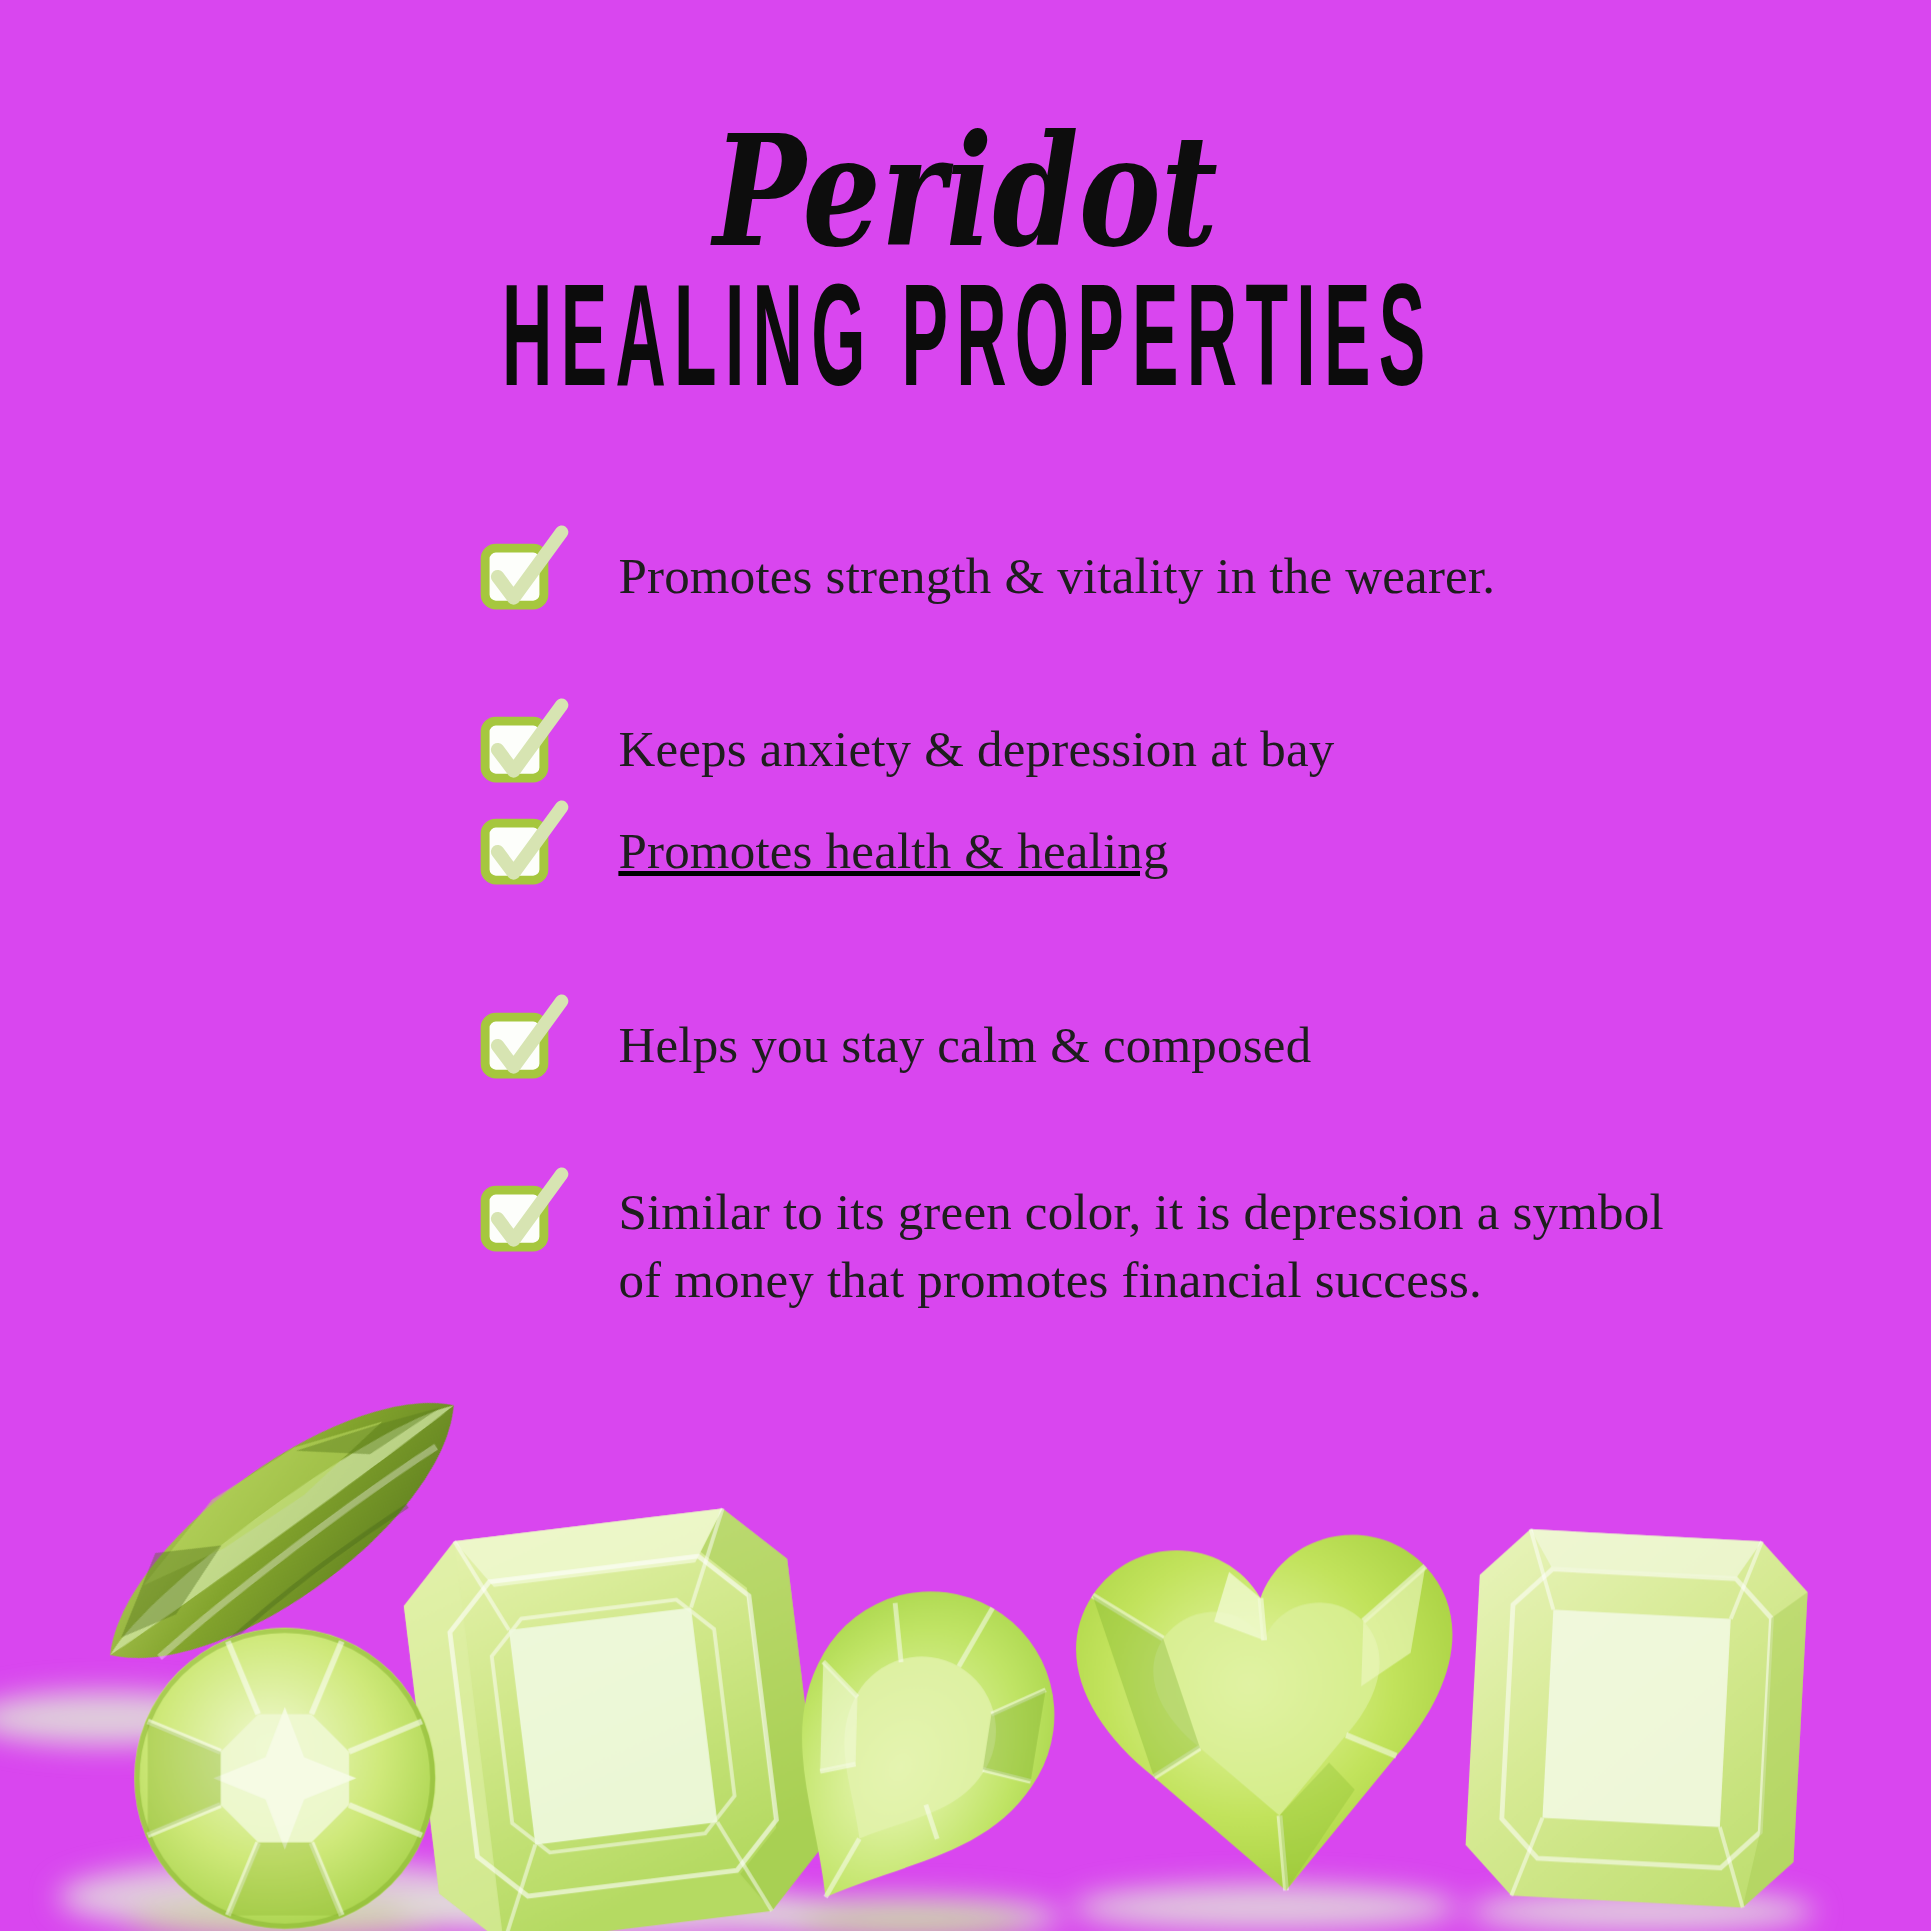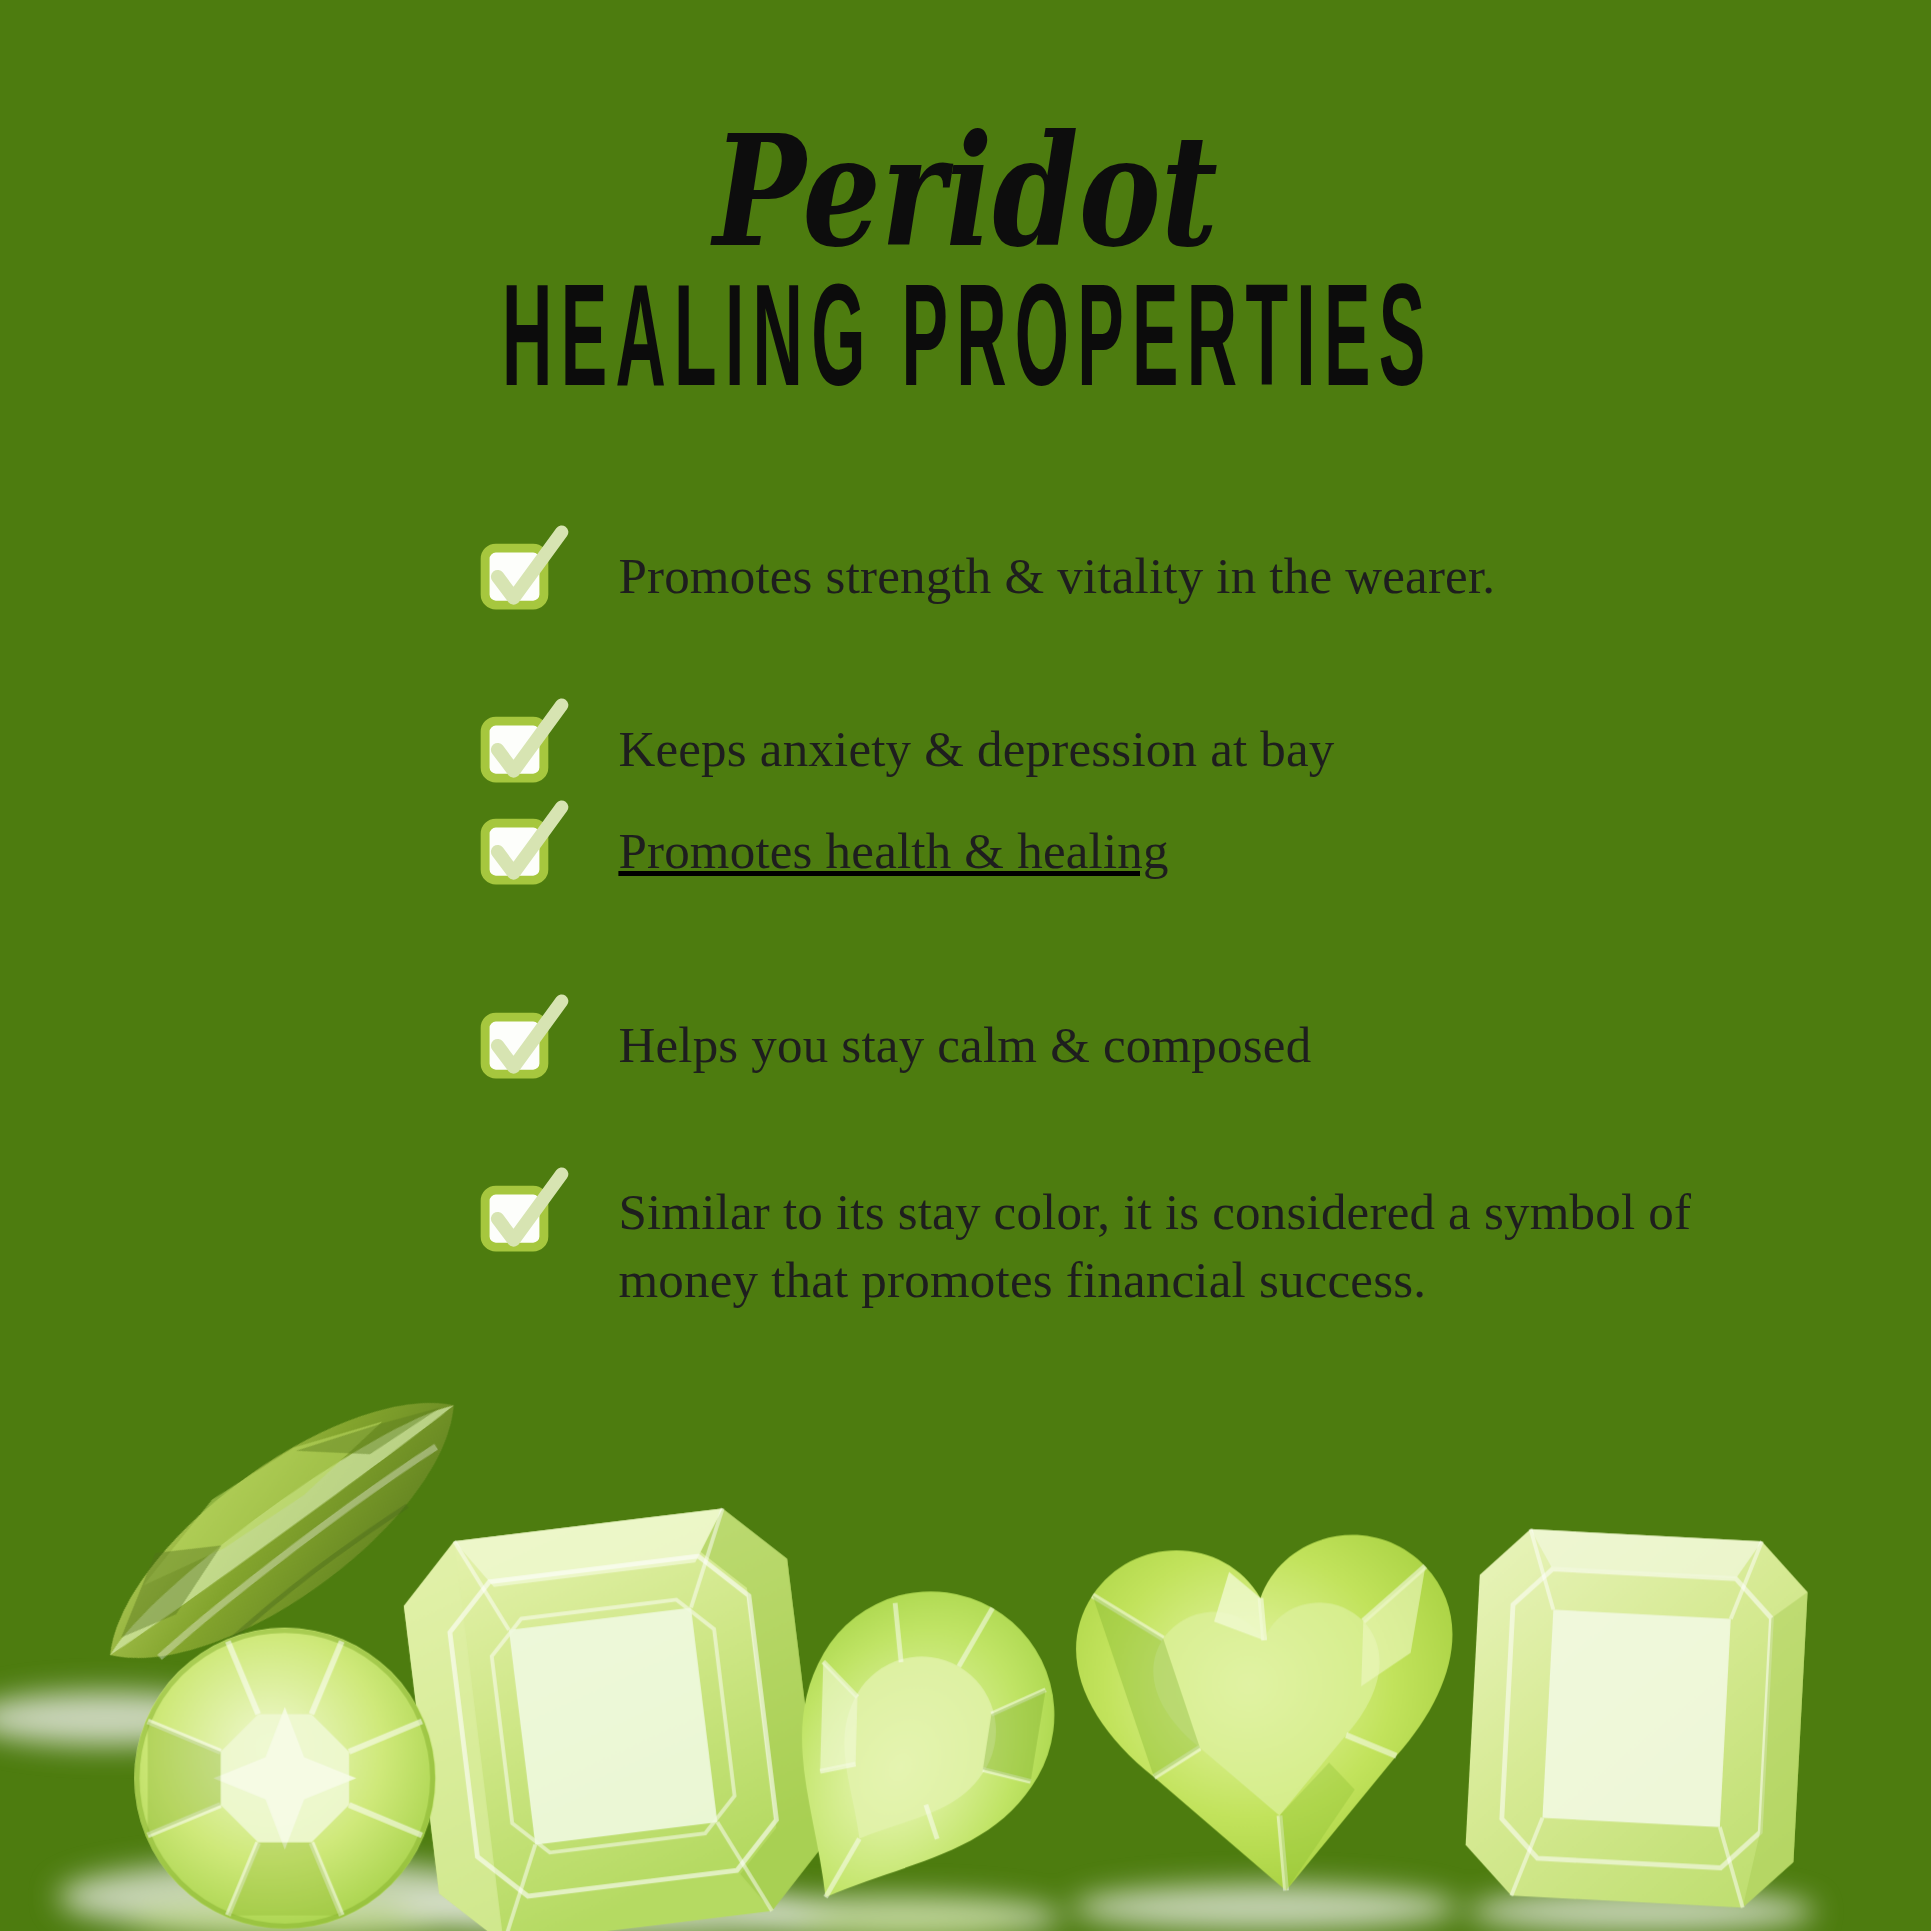--- a/index.html
+++ b/index.html
@@ -1,17 +1,17 @@
 <!DOCTYPE html>
 <html><head>
 <meta charset="utf-8">
 <style>
   html,body{margin:0;padding:0;background:#fff;}
   .canvas{
-    position:relative;width:1931px;height:1931px;background:#4d7c0f;
+    position:relative;width:1931px;height:1931px;background:#d946ef;
     overflow:hidden;font-family:"Liberation Serif",serif;
   }
   .title{
     position:absolute;top:114px;left:0;width:1931px;text-align:center;
     font-family:"DejaVu Serif",serif;font-style:italic;font-weight:700;
     font-size:154px;line-height:154px;color:#0d0d0d;
     transform:scaleX(0.80);transform-origin:center;
   }
   .subtitle{
     position:absolute;top:263px;left:0;width:1931px;text-align:center;
@@ -74,21 +74,21 @@
         <path d="M22 58 L40 82 L94 8" fill="none" stroke="#d7e4b2" stroke-width="15" stroke-linecap="round" stroke-linejoin="round"></path>
       </svg>
       <div class="check-label">Helps you stay calm &amp; composed</div>
     </div>
 
     <div class="check-row r5">
       <svg class="check-icon" viewBox="0 0 100 100">
         <rect x="8" y="26" width="66" height="64" rx="12" fill="#fdfefb" stroke="#a6c73e" stroke-width="10"></rect>
         <path d="M22 58 L40 82 L94 8" fill="none" stroke="#d7e4b2" stroke-width="15" stroke-linecap="round" stroke-linejoin="round"></path>
       </svg>
-      <div class="check-label">Similar to its stay color, it is considered a symbol of money that promotes financial success.</div>
+      <div class="check-label">Similar to its green color, it is depression a symbol of money that promotes financial success.</div>
     </div>
 
   </div>
 
   <svg class="gems" viewBox="0 0 2000 620">
     <defs>
       <filter id="soft" x="-60%" y="-60%" width="220%" height="220%">
           <feGaussianBlur stdDeviation="15"></feGaussianBlur>
         </filter>
       <linearGradient id="gOlive" x1="0" y1="0" x2="1" y2="1">

